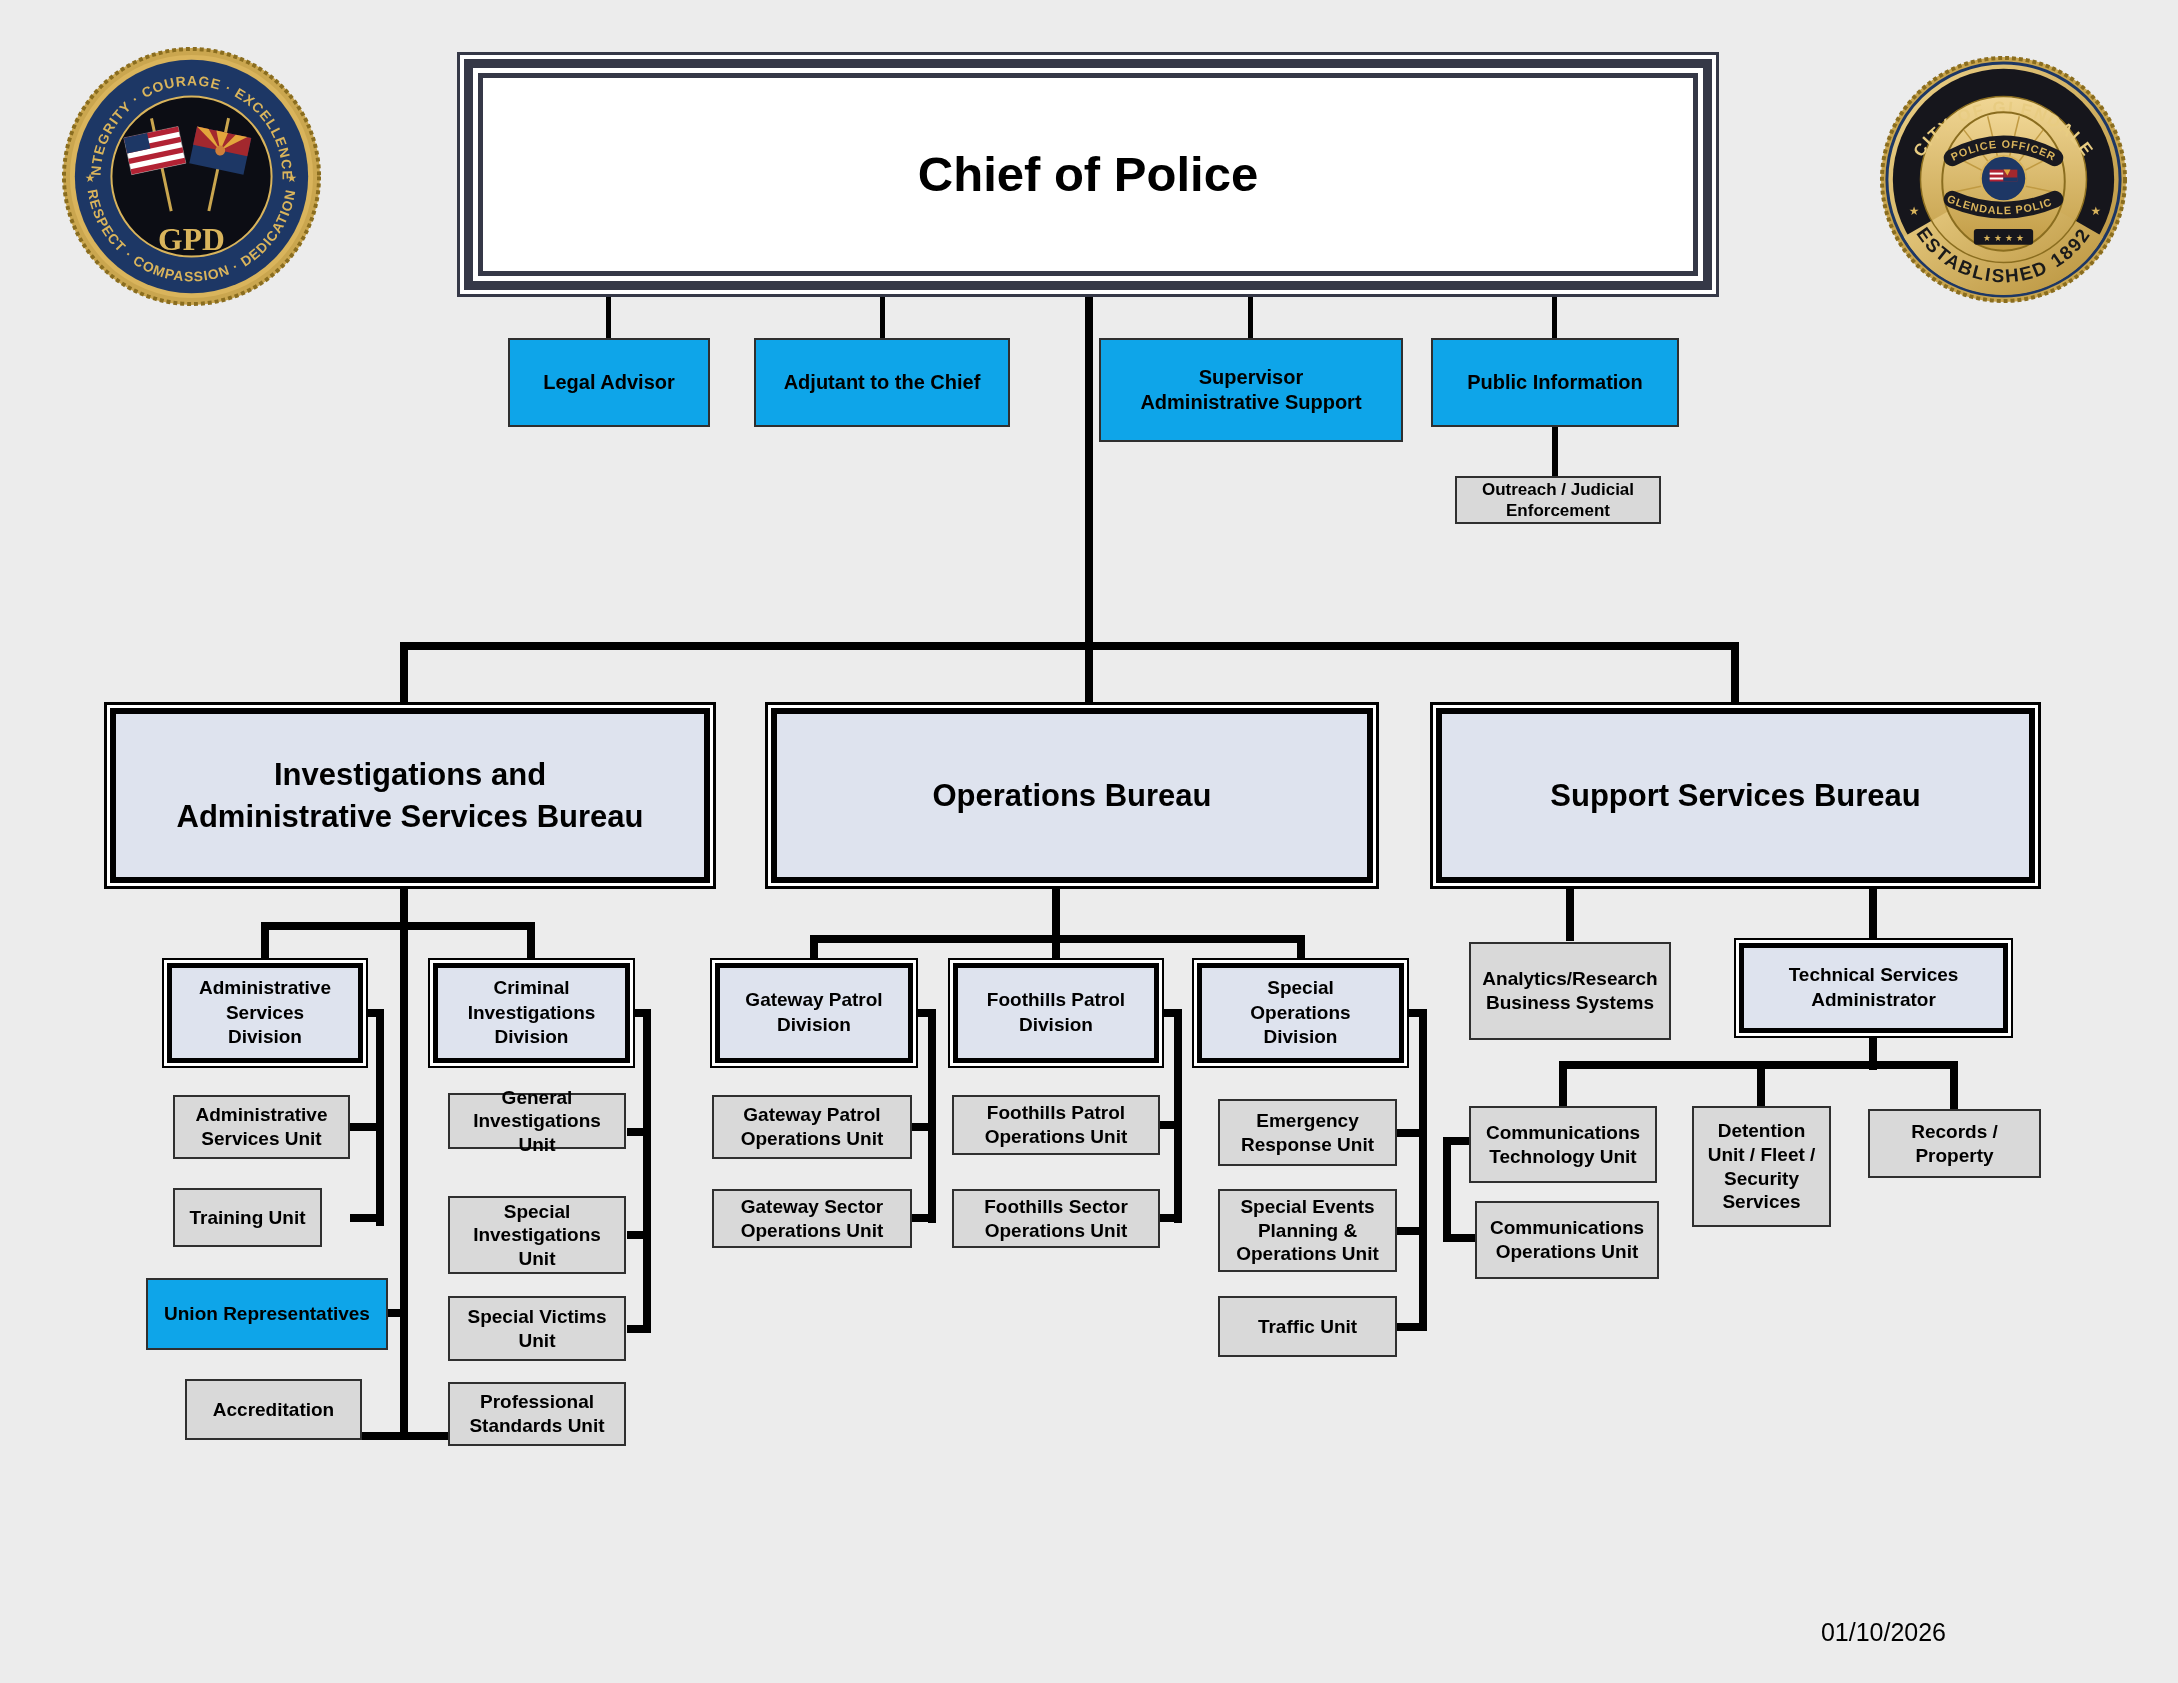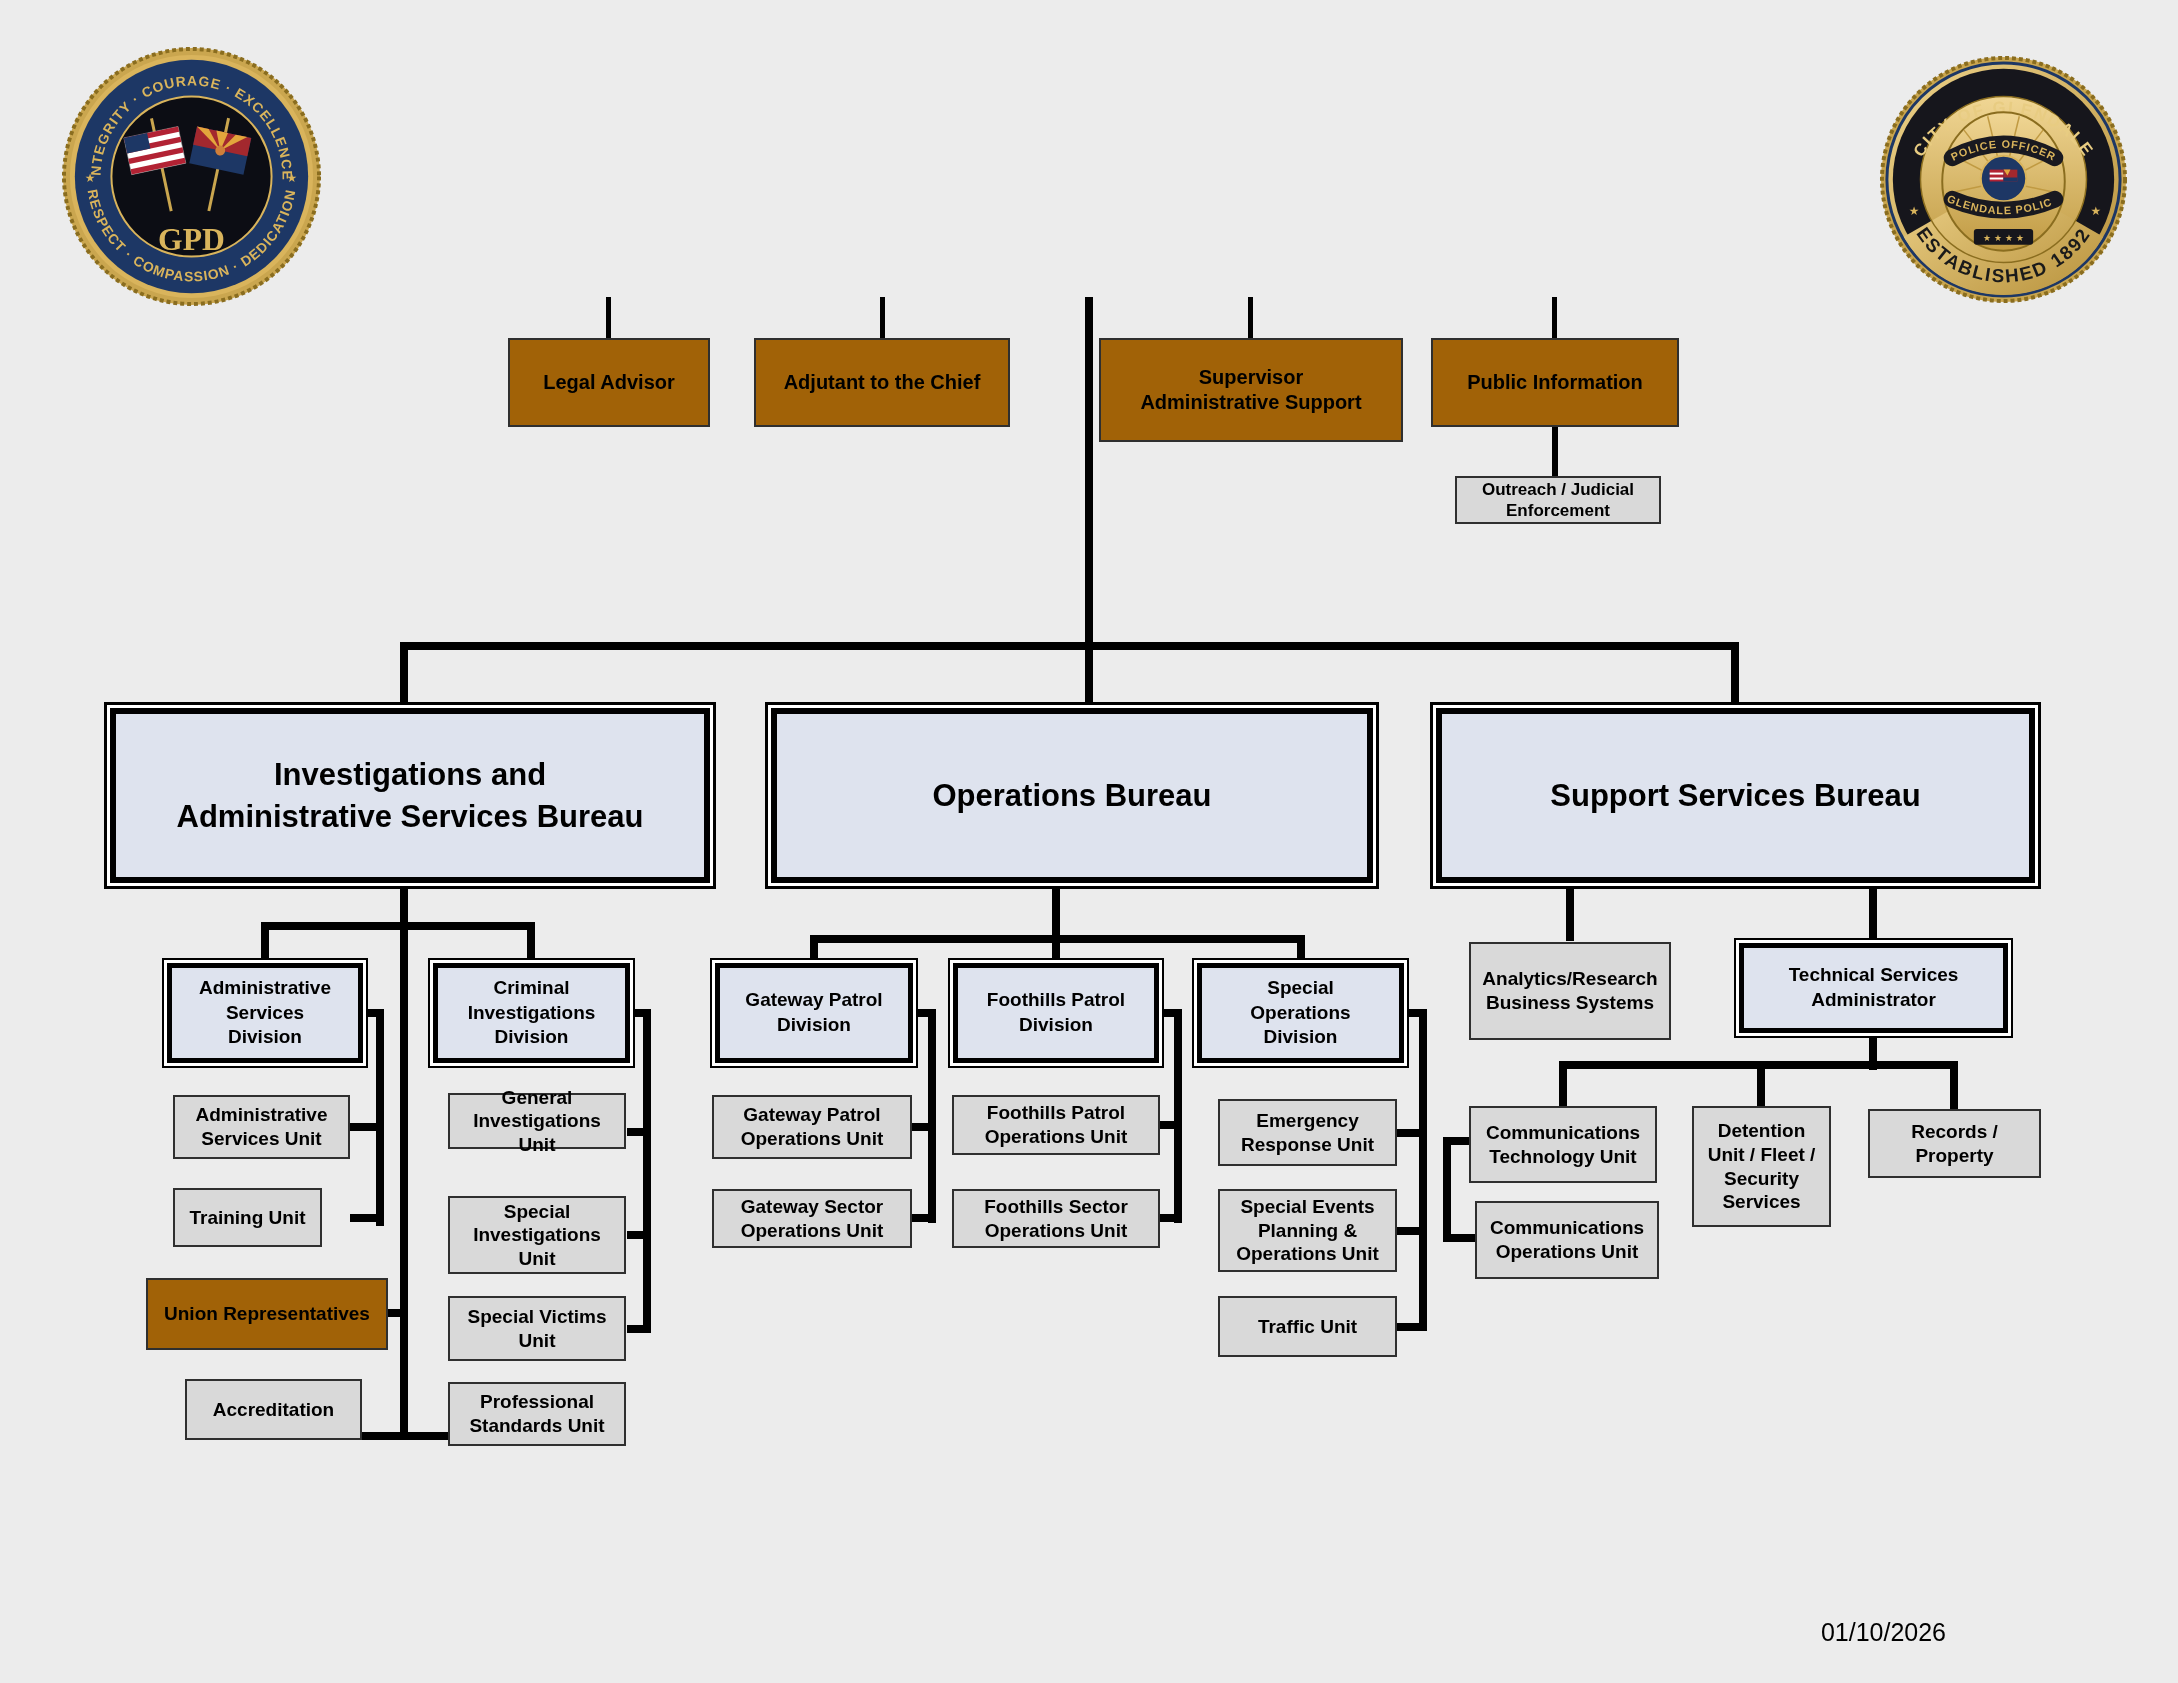--- a/index.html
+++ b/index.html
@@ -1,21 +1,21 @@
 <!DOCTYPE html>
 <html><head>
 <meta charset="utf-8">
 <style>
   html,body{margin:0;padding:0;}
   .canvas{position:relative;width:2178px;height:1683px;background:#ececec;overflow:hidden;
           font-family:"Liberation Sans",sans-serif;color:#000;}
   .box{position:absolute;display:flex;align-items:center;justify-content:center;text-align:center;
        font-weight:700;box-sizing:border-box;line-height:1.24;}
   .box span{white-space:pre-line;}
-  .blue{background:#a16207;border:2px solid #2f2f2f;}
+  .blue{background:#0ea5e9;border:2px solid #2f2f2f;}
   .gray{background:#d9d9d9;border:2px solid #2f2f2f;}
   .div2{background:#dee3ee;border:2px solid #000;
         box-shadow:inset 0 0 0 3px #fff, inset 0 0 0 8px #000;line-height:1.3;}
   .bureau{background:#dee3ee;border:3px solid #000;
         box-shadow:inset 0 0 0 3px #fff, inset 0 0 0 9px #000;font-size:31px;line-height:1.35;}
   .chief{background:#fff;border:3px solid #353847;
         box-shadow:inset 0 0 0 4px #fff, inset 0 0 0 13px #353847, inset 0 0 0 18px #fff, inset 0 0 0 23px #353847;
         font-size:49px;}
   .f20{font-size:20px;} .f19{font-size:19px;} .f17{font-size:17px;}
   .ln{position:absolute;background:#000;}
@@ -76,20 +76,23 @@
   <div class="ln" style="left:1869px;top:889px;width:8px;height:49px"></div>
   <div class="ln" style="left:1869px;top:1038px;width:8px;height:32px"></div>
   <div class="ln" style="left:1559px;top:1061px;width:399px;height:8px"></div>
   <div class="ln" style="left:1559px;top:1061px;width:8px;height:48px"></div>
   <div class="ln" style="left:1757px;top:1061px;width:8px;height:48px"></div>
   <div class="ln" style="left:1950px;top:1061px;width:8px;height:48px"></div>
   <div class="ln" style="left:1443px;top:1137px;width:26px;height:8px"></div>
   <div class="ln" style="left:1443px;top:1137px;width:8px;height:105px"></div>
   <div class="ln" style="left:1443px;top:1234px;width:32px;height:8px"></div>
 
+  <div class="box chief" style="left:457px;top:52px;width:1262px;height:245px">
+    <span>Chief of Police</span>
+  </div>
 
   <div class="box blue f20" style="left:508px;top:338px;width:202px;height:89px">
     <span>Legal Advisor</span>
   </div>
   <div class="box blue f20" style="left:754px;top:338px;width:256px;height:89px">
     <span>Adjutant to the Chief</span>
   </div>
   <div class="box blue f20" style="left:1099px;top:338px;width:304px;height:104px">
     <span>Supervisor
 Administrative Support</span>

